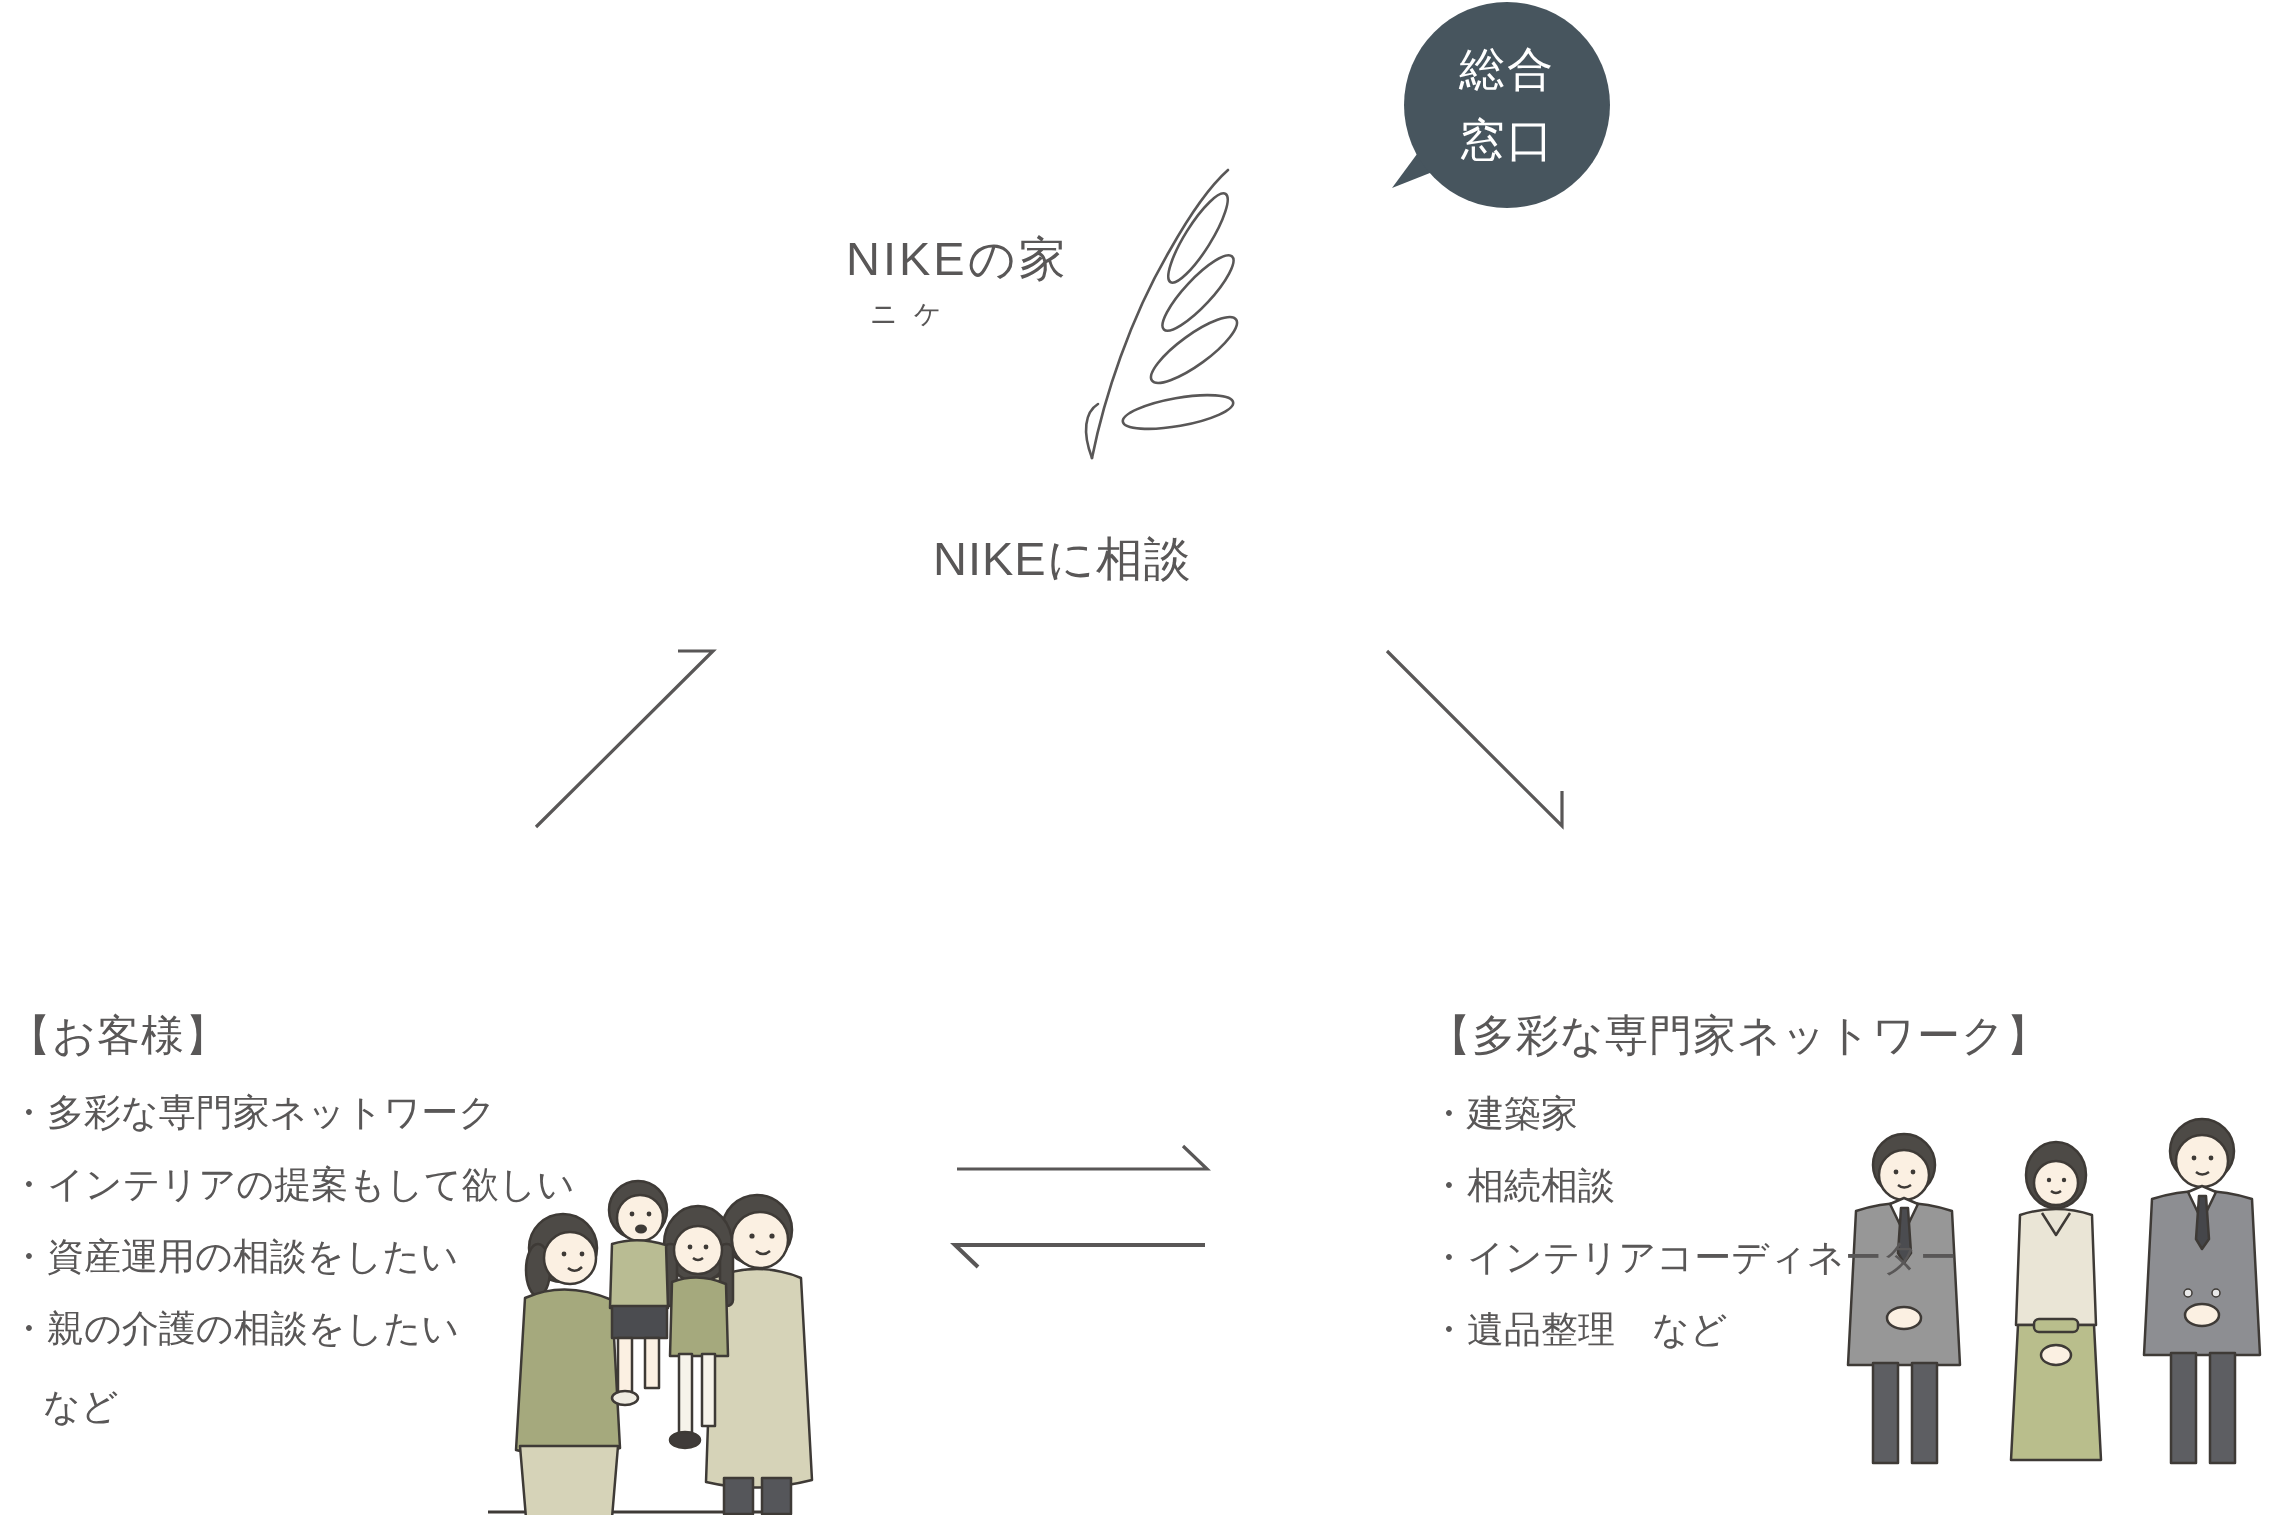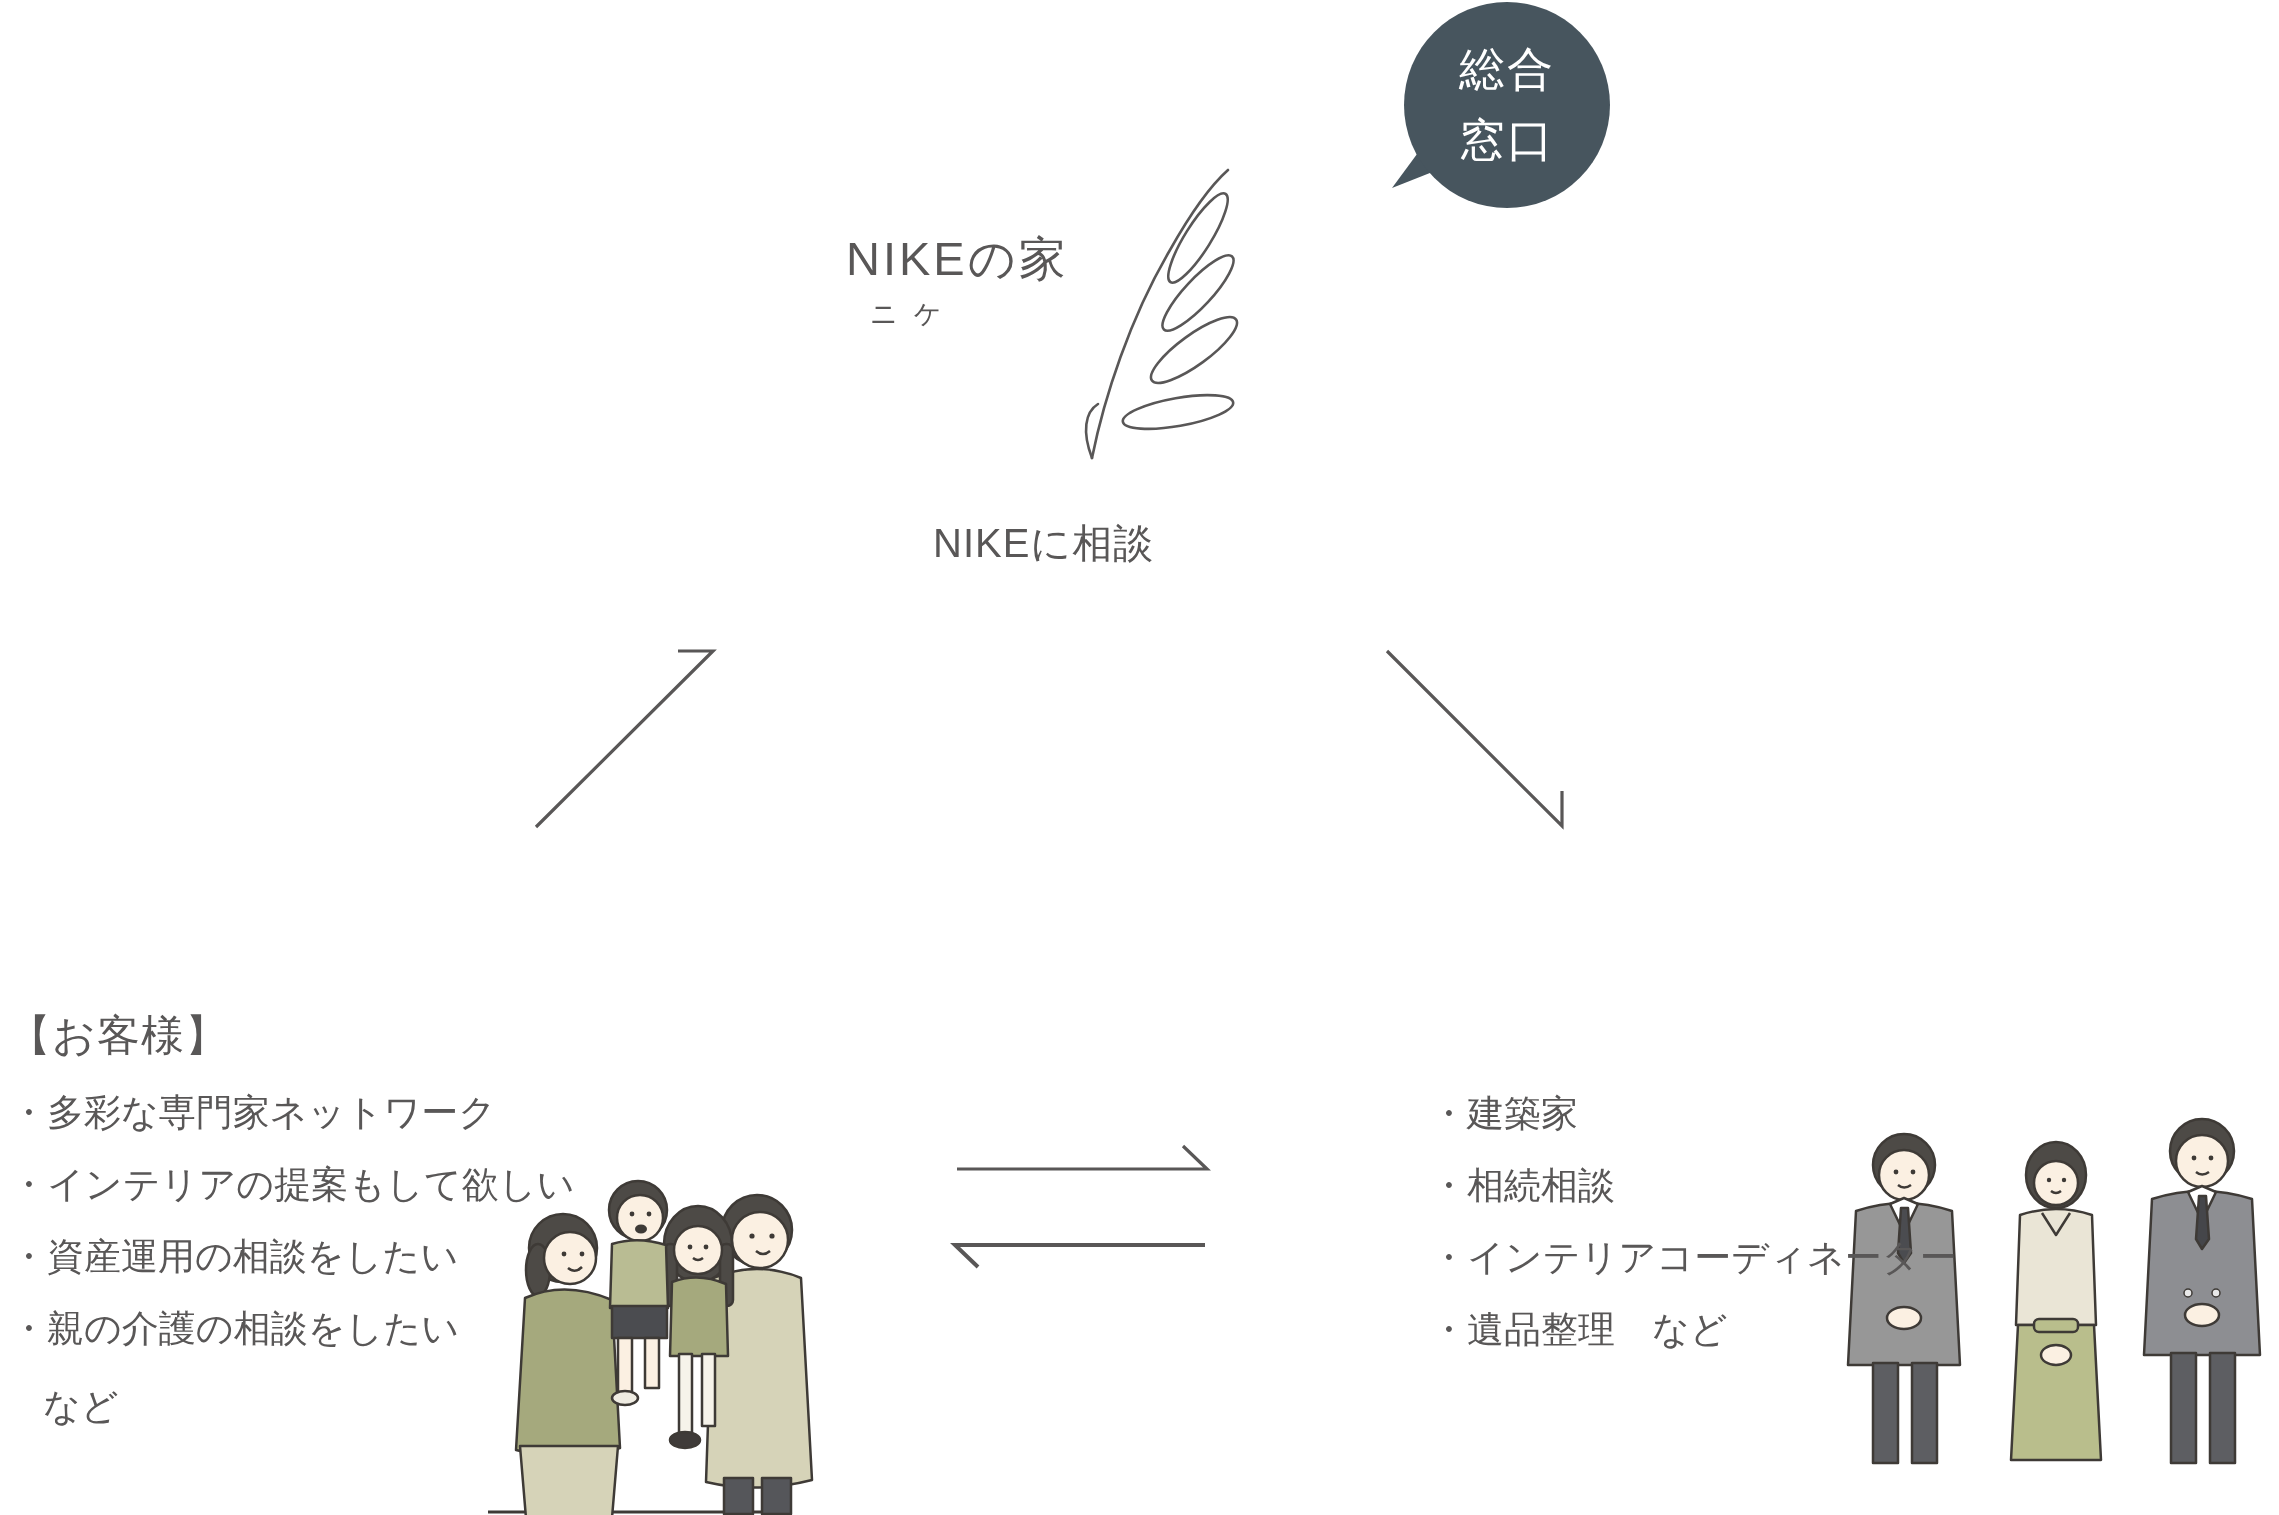--- a/index.html
+++ b/index.html
@@ -27,22 +27,22 @@
   
   .logo-main{
     position:absolute;left:846px;top:228px;
     font-size:47px;letter-spacing:3px;font-weight:400;white-space:nowrap;
   }
   .logo-ruby{
     position:absolute;left:870px;top:296px;
     font-size:27px;letter-spacing:16px;font-weight:400;
   }
   .consult{
-    position:absolute;left:933px;top:516px;
-    font-size:40px;letter-spacing:1px;white-space:nowrap;
+    position:absolute;left:933px;top:528px;
+    font-size:47px;letter-spacing:1px;white-space:nowrap;
   }
 
   
   .heading{
     position:absolute;font-size:43px;font-weight:400;letter-spacing:1px;white-space:nowrap;margin-top:37px;
   }
   .heading.customers{left:8px;top:970px;}
   .heading.network{left:1428px;top:970px;}
   .need-list{
     position:absolute;list-style:none;margin:0;padding:0;
@@ -194,20 +194,21 @@
 
   <h2 class="heading customers">【お客様】</h2>
   <ul class="need-list customers">
     <li>・多彩な専門家ネットワーク</li>
     <li>・インテリアの提案もして欲しい</li>
     <li>・資産運用の相談をしたい</li>
     <li>・親の介護の相談をしたい</li>
   </ul>
   <div class="more">など</div>
 
+  <h2 class="heading network">【多彩な専門家ネットワーク】</h2>
   <ul class="need-list network">
     <li>・建築家</li>
     <li>・相続相談</li>
     <li>・インテリアコーディネーター</li>
     <li>・遺品整理　など</li>
   </ul>
 
 </div>
 
 </body></html>

